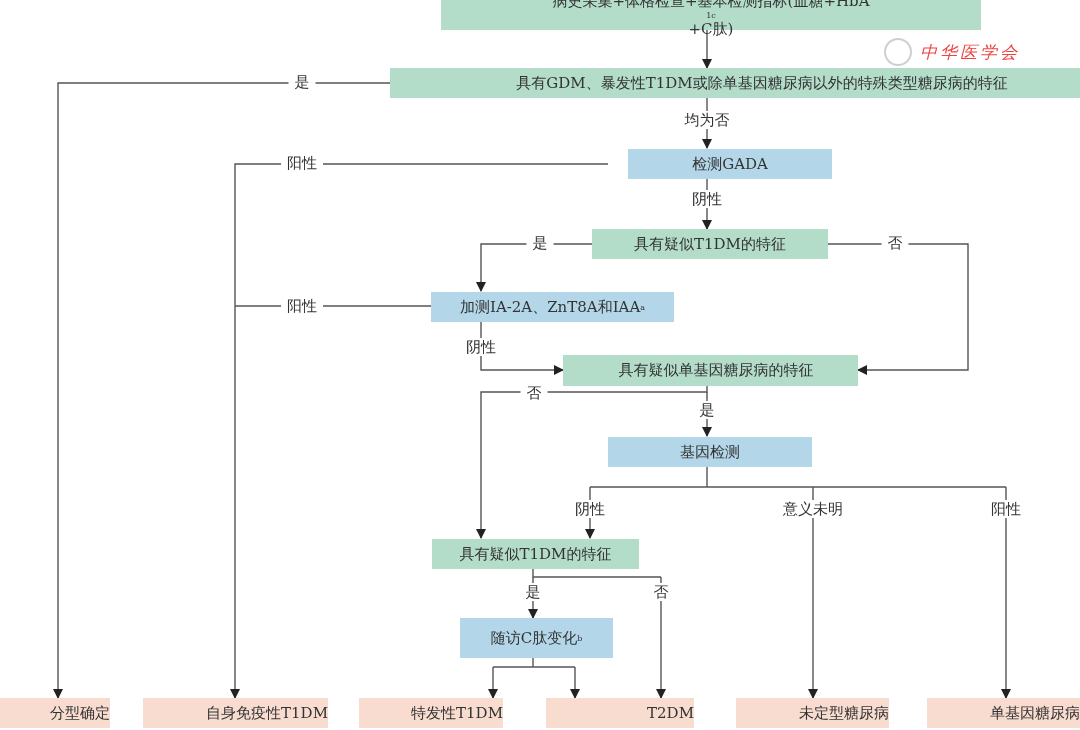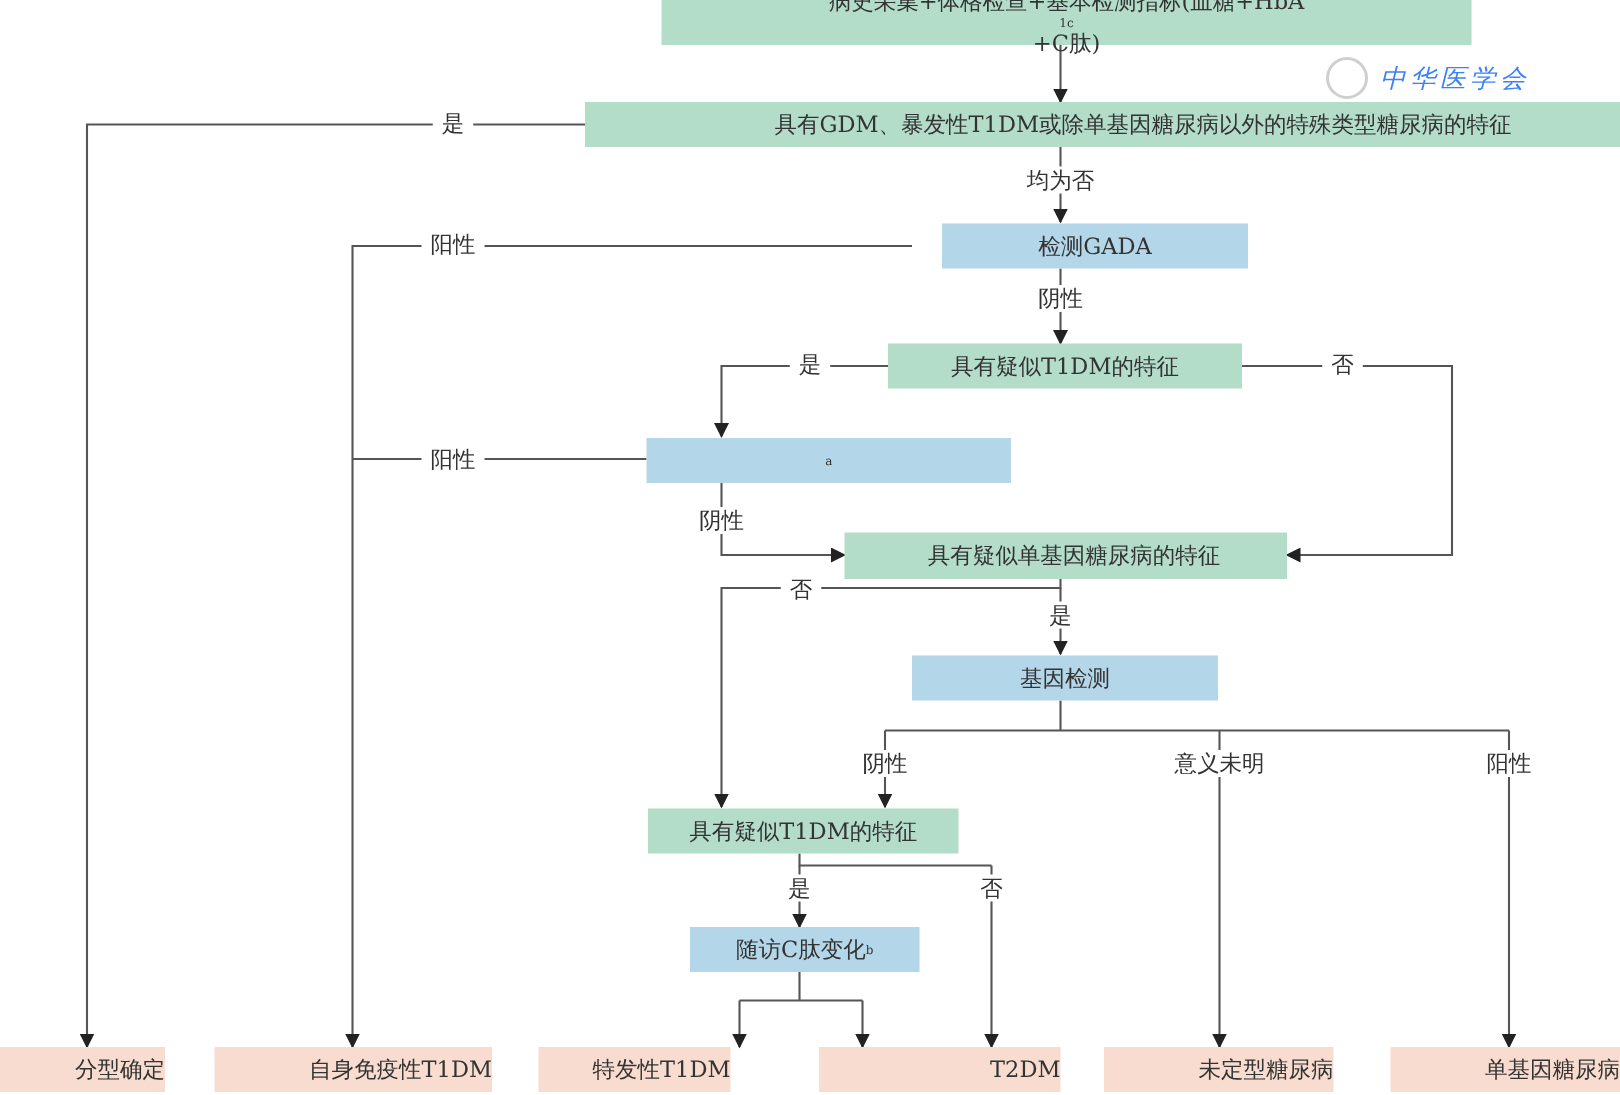--- a/index.html
+++ b/index.html
@@ -8,21 +8,21 @@
   #canvas { position:absolute; left:0; top:0; }
   .box { position:absolute; display:flex; align-items:center; justify-content:center;
          font-size:15px; color:#333; white-space:nowrap; box-sizing:border-box; }
   .green { background:#b3dcc9; }
   .blue  { background:#b3d6e8; }
   .pink  { background:#f9dcd0;justify-content:flex-end; }
   .lbl { position:absolute; font-size:15px; color:#333; background:#fff; padding:0 6px;
          line-height:18px; white-space:nowrap; transform:translate(-50%,-50%); }
   sup, sub { font-size:8px;text-align:right; }
   .wm { position:absolute; left:884px; top:38px; display:flex; align-items:center; gap:8px;
-        color:#3b82f6; font-size:17px; font-style:italic; letter-spacing:3px; }
+        color:#ef4444; font-size:17px; font-style:italic; letter-spacing:3px; }
   .wm .seal { width:28px; height:28px; border:2px solid #cfcfcf; border-radius:50%; box-sizing:border-box; }
 </style>
 </head>
 <body>
 
 <svg id="canvas" width="1080" height="730">
   <defs>
     <marker id="arr" markerWidth="10" markerHeight="10" refX="9" refY="5" orient="auto" markerUnits="userSpaceOnUse">
       <path d="M0,0 L10,5 L0,10 z" fill="#222"></path>
     </marker>
@@ -79,46 +79,47 @@
 <div class="box green" style="left:390px;top:68px;width:744px;height:30px;">
   <span>具有GDM、暴发性T1DM或除单基因糖尿病以外的特殊类型糖尿病的特征</span>
 </div>
 <div class="box blue" style="left:608px;top:149px;width:204px;height:30px;margin-left:20px;">
   <span>检测GADA</span>
 </div>
 <div class="box green" style="left:592px;top:229px;width:236px;height:30px;">
   <span>具有疑似T1DM的特征</span>
 </div>
 <div class="box blue" style="left:431px;top:292px;width:243px;height:30px;">
+  <span>加测IA-2A、ZnT8A和IAA</span>
     <sup>a</sup>
 </div>
 <div class="box green" style="left:563px;top:355px;width:295px;height:31px;padding-left:11px;">
   <span>具有疑似单基因糖尿病的特征</span>
 </div>
 <div class="box blue" style="left:608px;top:437px;width:204px;height:30px;">
   <span>基因检测</span>
 </div>
 <div class="box green" style="left:432px;top:539px;width:207px;height:30px;">
   <span>具有疑似T1DM的特征</span>
 </div>
-<div class="box blue" style="left:460px;top:618px;width:153px;height:30px;">
+<div class="box blue" style="left:460px;top:618px;width:153px;height:40px;">
   <span>随访C肽变化</span>
     <sup>b</sup>
 </div>
 
 <div class="box pink" style="left:0;top:698px;width:110px;height:30px;">
     <span>分型确定</span>
   </div>
 <div class="box pink" style="left:143px;top:698px;width:185px;height:30px;">
     <span>自身免疫性T1DM</span>
   </div>
-<div class="box pink" style="left:359px;top:698px;width:128px;height:30px;">
+<div class="box pink" style="left:359px;top:698px;width:144px;height:30px;">
     <span>特发性T1DM</span>
   </div>
-<div class="box pink" style="left:546px;top:698px;width:161px;height:30px;">
+<div class="box pink" style="left:546px;top:698px;width:148px;height:30px;">
     <span>T2DM</span>
   </div>
 <div class="box pink" style="left:736px;top:698px;width:153px;height:30px;">
     <span>未定型糖尿病</span>
   </div>
 <div class="box pink" style="left:927px;top:698px;width:153px;height:30px;">
     <span>单基因糖尿病</span>
   </div>
 
 <span class="lbl" style="left:302px;top:82px;">是</span>

